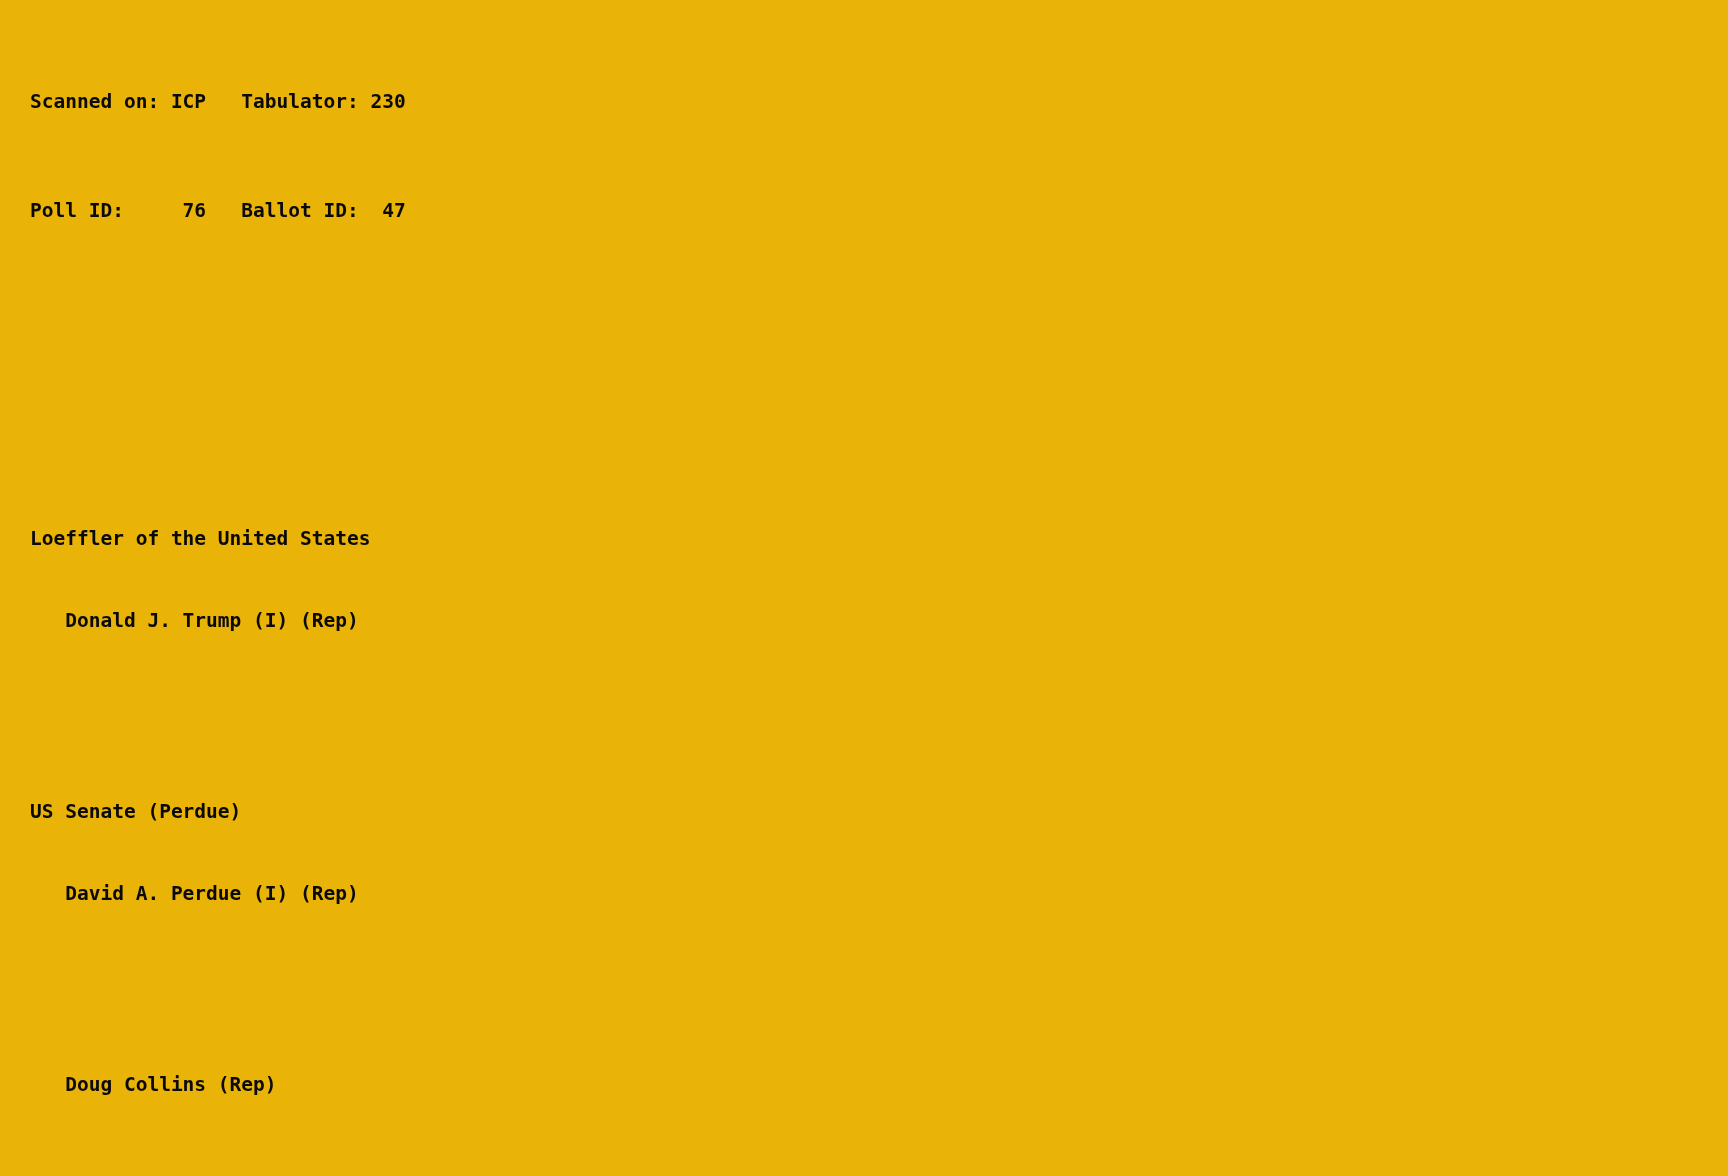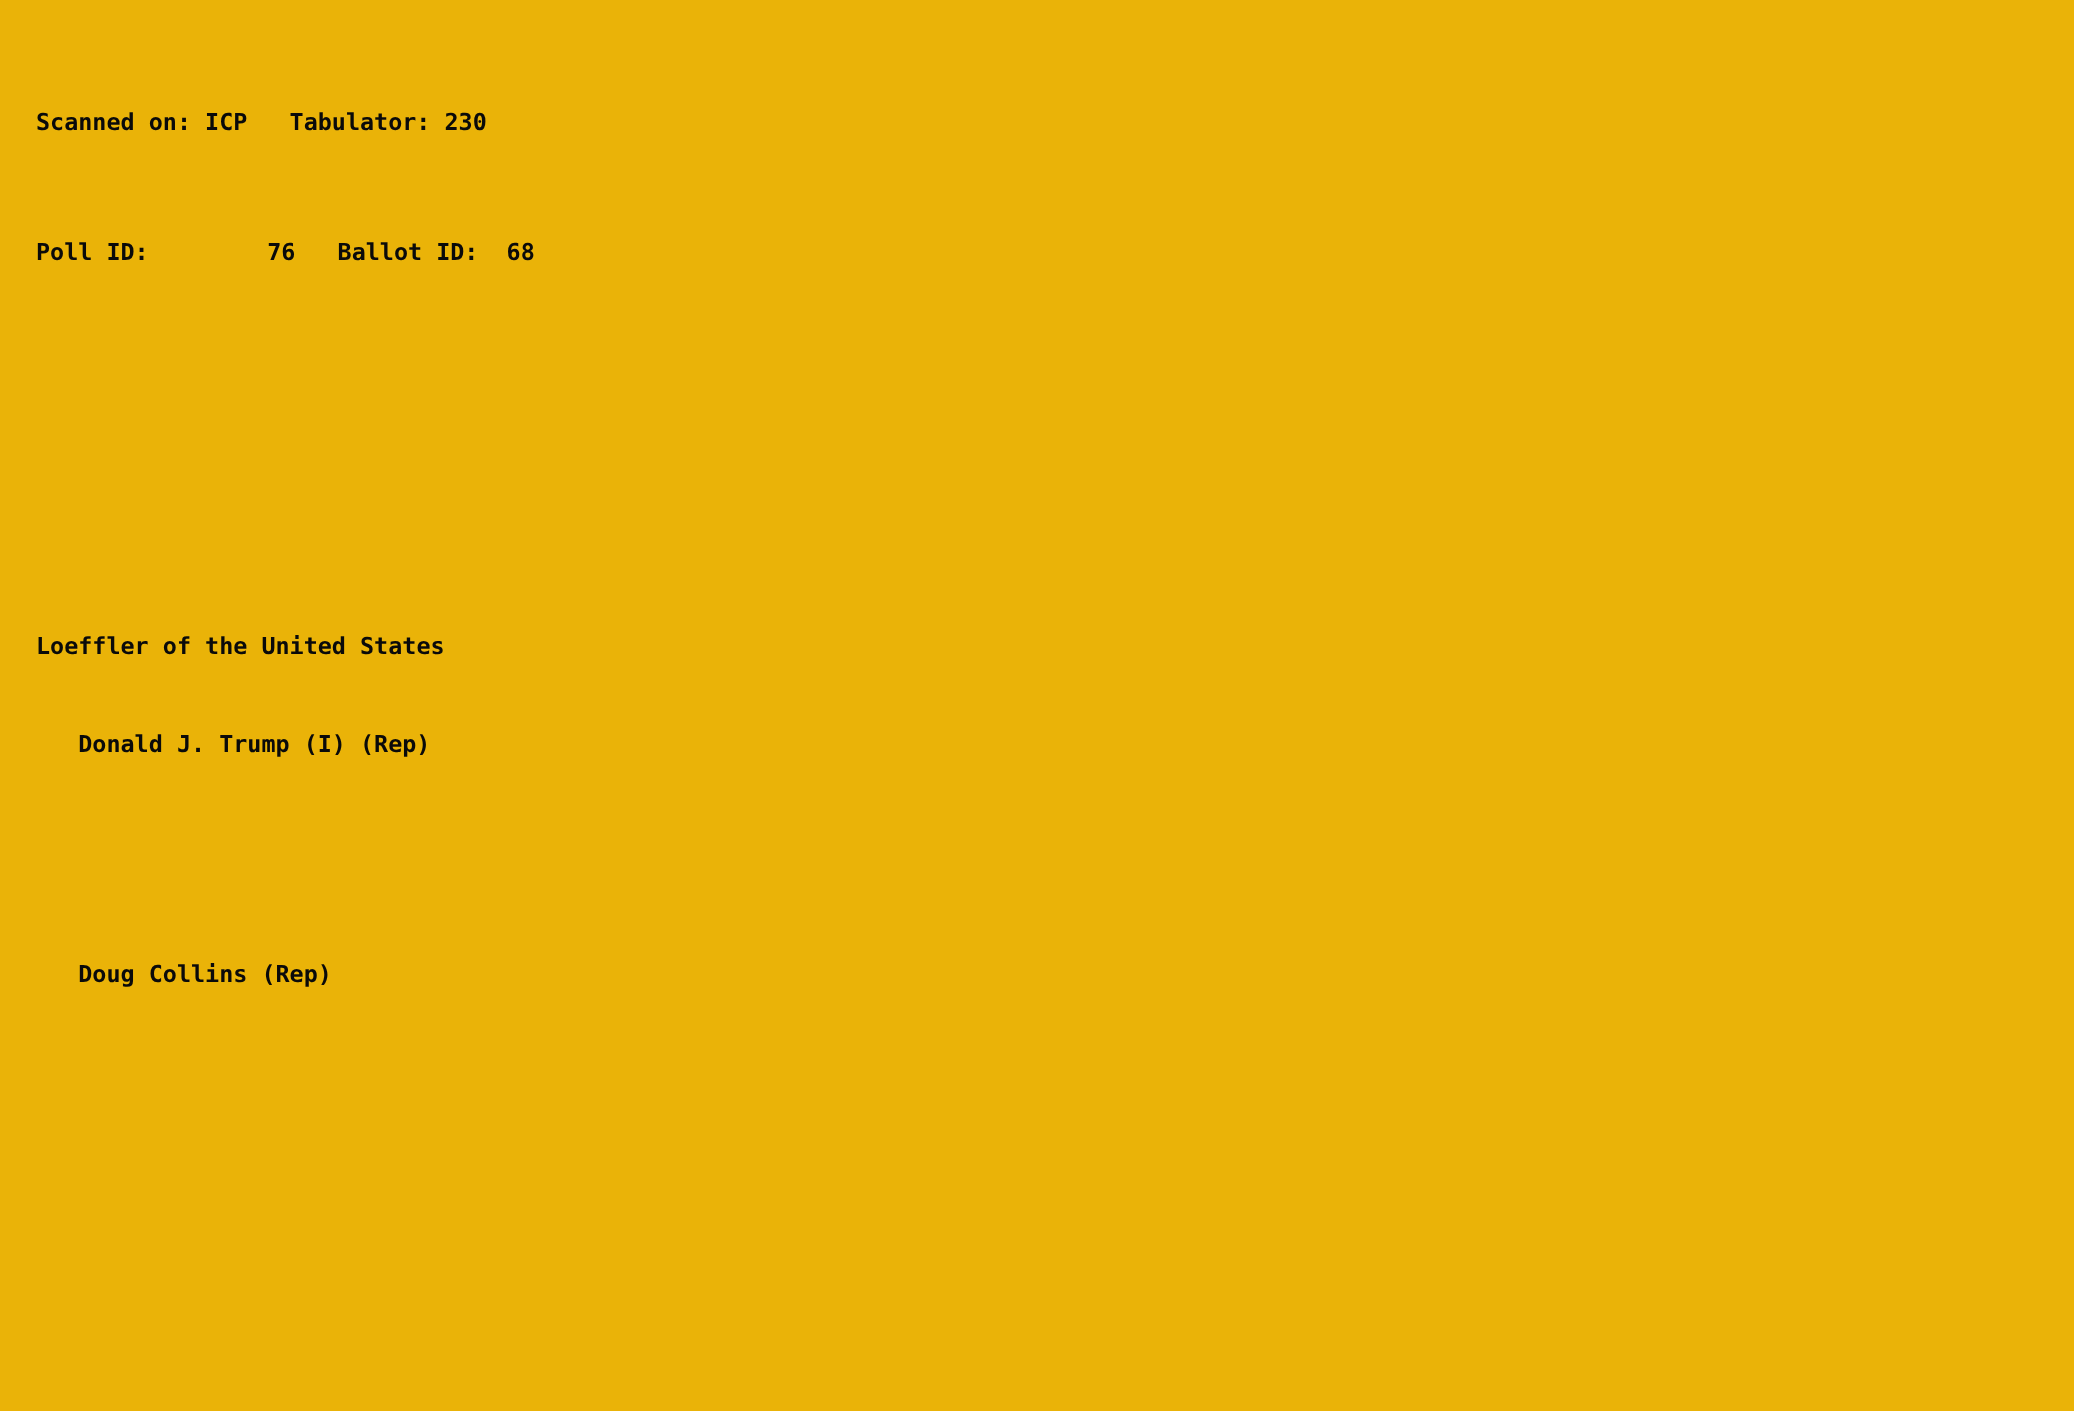--- a/index.html
+++ b/index.html
@@ -31,42 +31,46 @@
   .blank-line {
     height: 27.3px;
   }
   .fld {
     display: inline-block;
     vertical-align: top;
   }
   .w12 { width: 12ch; }
   .w13 { width: 13ch; }
   .w11 { width: 11ch; }
-  .w5  { width: 5ch; margin-left: 40px; }
+  .w5  { width: 5ch; }
   .w6  { width: 6ch; }
   .selection {
     padding-left: 3ch;
   }
 </style>
 </head>
 <body>
 
 <div class="page">
   <div class="printout">
 
     <div class="line"><span class="fld w12">Scanned on:</span><span class="fld w6">ICP</span><span class="fld w11">Tabulator:</span><span class="fld">230</span></div>
 
-    <div class="line"><span class="fld w13">Poll ID:</span><span class="fld w5">76</span><span class="fld w12">Ballot ID:</span><span class="fld">68</span></div>
+    <div class="line"><span class="fld w13">Poll ID:</span><span class="fld w5">76</span><span class="fld w12">Ballot ID:</span><span class="fld">47</span></div>
 
     <div class="blank-line"></div>
 
     <div>
       <div>
         <div class="line">Loeffler of the United States</div>
         <div class="line selection">Donald J. Trump (I) (Rep)</div>
+      </div>
+      <div>
+        <div class="line">US Senate (Perdue)</div>
+        <div class="line selection">David A. Perdue (I) (Rep)</div>
       </div>
       <div>
         <div class="line selection">Doug Collins (Rep)</div>
       </div>
       
       
       
       
       
       

